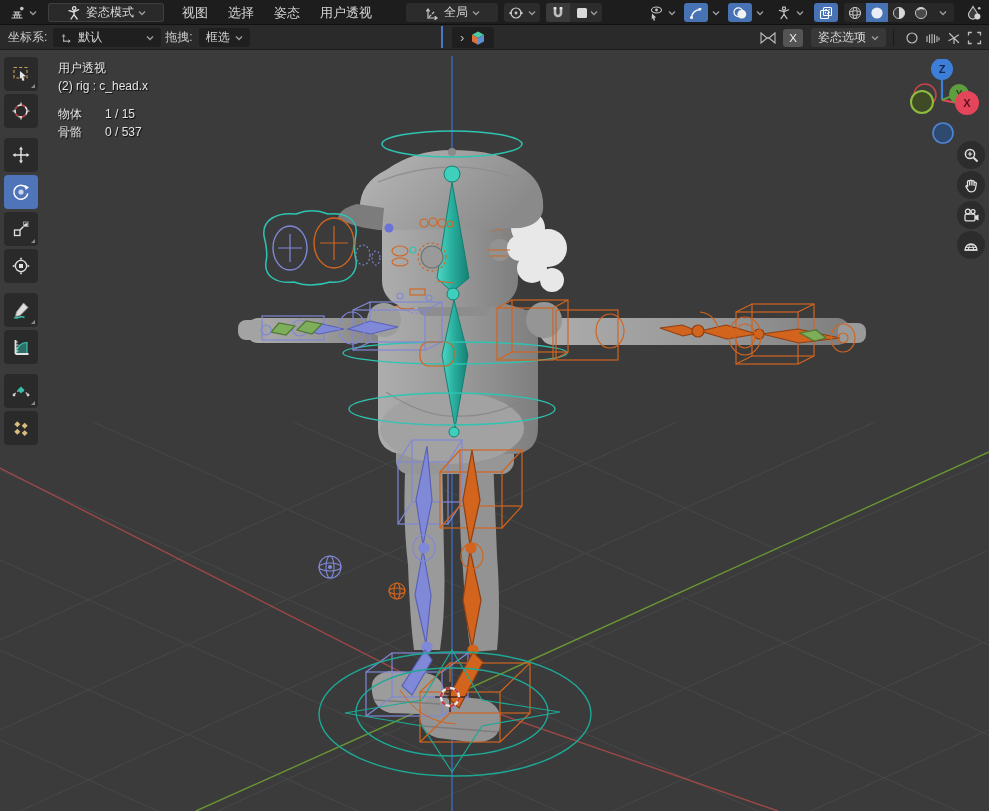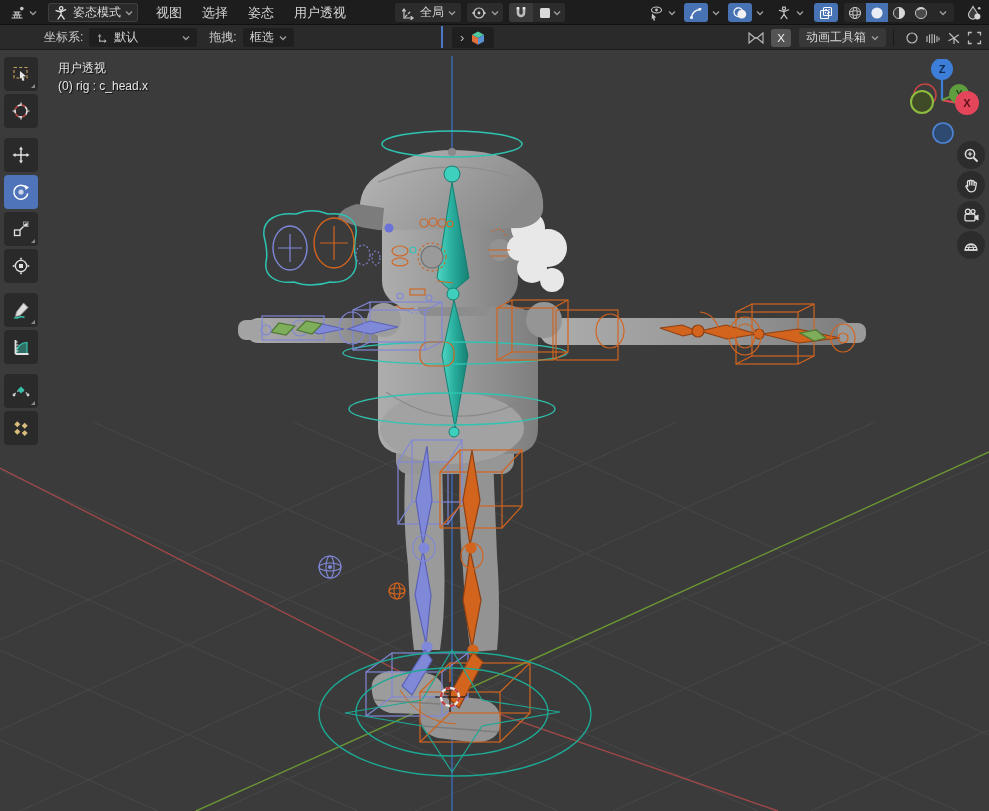--- a/index.html
+++ b/index.html
@@ -4,23 +4,23 @@
 <style>
   * { margin:0; padding:0; box-sizing:border-box; }
   html,body { width:989px; height:811px; overflow:hidden; background:#3b3b3b;
               font-family:"Liberation Sans","DejaVu Sans",sans-serif; }
   .app { position:relative; width:989px; height:811px; }
 
   
   .topbar { position:relative; height:25px; background:#1d1d1d; border-bottom:1px solid #111; z-index:30; }
   .hgroup { position:absolute; top:0; height:25px; display:flex; align-items:center; }
   .hleft  { left:5px; }
-  .hcenter{ left:395px; }
+  .hcenter{ left:406px; }
   .hright { right:3px; }
-  .btn { display:inline-flex; align-items:center; gap:4px; height:19px; padding:0 5px;
+  .btn { display:inline-flex; align-items:center; gap:4px; height:19px; padding:0 18px;
          background:#2c2c2c; border-radius:3px; color:#d8d8d8; font-size:12px; white-space:nowrap; }
   .btn.flat { background:transparent; }
   .btn.outlined { box-shadow:inset 0 0 0 1px #3f3f3f; background:#2a2a2a; }
   .btn.blue { background:#4772b3; }
   .btn.icon-only { padding:0 4px; }
   .chev { width:8px; height:6px; stroke:#9b9b9b; stroke-width:1.4; fill:none; }
   .menus { display:flex; align-items:center; margin-left:8px; }
   .menu-item { padding:0 10px; font-size:13px; color:#d5d5d5; height:25px; line-height:25px; cursor:default; }
   .seg { display:inline-flex; align-items:center; height:19px; background:#2c2c2c; border-radius:3px; overflow:hidden; }
   .seg > * { display:inline-flex; align-items:center; height:19px; padding:0 4px; }
@@ -252,35 +252,35 @@
         <svg class="icon14" viewBox="0 0 16 16">
           <path d="M7 1.5 C8.8 5 11.5 6.8 11.5 9.6 a4.5 4.5 0 1 1 -9 0 C2.5 6.8 5.2 5 7 1.5 Z" fill="#3c3c3c" stroke="#c9c9c9" stroke-width="1.1"></path>
           <circle cx="11.4" cy="11.4" r="3" fill="#d6d6d6"></circle>
           <circle cx="13.2" cy="3.2" r="1.3" fill="#c9c9c9"></circle>
         </svg>
       </span>
     </div>
   </div>
 
   <div class="toolrow">
-    <div class="hgroup" style="left:12px;padding-left:24px;">
+    <div class="hgroup" style="left:0;">
       <span class="trow-label">坐标系:</span>
       <span class="select" style="width:108px">
         <svg class="icon14" style="width:13px;height:13px" viewBox="0 0 16 16">
           <g stroke="#c9c9c9" stroke-width="1.2" fill="none" stroke-linecap="round">
             <path d="M4.5 12.5 L4.5 5 M3.2 6.4 L4.5 4.6 L5.8 6.4" stroke-dasharray="2 1.6"></path>
             <path d="M4.5 12.5 L12 12.5 M10.6 11.2 L12.4 12.5 L10.6 13.8"></path>
           </g>
         </svg>
         <span style="flex:1">默认</span>
         <svg class="chev" viewBox="0 0 8 6">
             <path d="M1 1.5 L4 4.5 L7 1.5"></path>
           </svg>
       </span>
-      <span class="trow-label" style="margin-left:12px">拖拽:</span>
+      <span class="trow-label" style="margin-left:4px">拖拽:</span>
       <span class="select">
         <span>框选</span>
         <svg class="chev" viewBox="0 0 8 6">
             <path d="M1 1.5 L4 4.5 L7 1.5"></path>
           </svg>
       </span>
     </div>
 
     <span class="region-split"></span>
     <span class="mid-widget">
@@ -296,21 +296,21 @@
       <span class="mini-ic">
         <svg width="18" height="14" viewBox="0 0 18 14">
           <path d="M2 2 L8 7 L2 12 Z M16 2 L10 7 L16 12 Z" stroke="#bcbcbc" stroke-width="1.1" fill="none"></path>
           <circle cx="9" cy="7" r="1" fill="#bcbcbc"></circle>
         </svg>
       </span>
       <span style="width:5px"></span>
       <span class="xtoggle">X</span>
       <span style="width:8px"></span>
       <span class="select lighter">
-        <span>动画工具箱</span>
+        <span>姿态选项</span>
         <svg class="chev" viewBox="0 0 8 6">
             <path d="M1 1.5 L4 4.5 L7 1.5"></path>
           </svg>
       </span>
       <span class="vsep"></span>
       <span class="mini-ic">
         <svg width="14" height="14" viewBox="0 0 14 14">
             <circle cx="7" cy="7" r="5" stroke="#bcbcbc" stroke-width="1.2" fill="none"></circle>
           </svg>
       </span>
@@ -563,21 +563,31 @@
           <line x1="450" y1="682" x2="450" y2="712" stroke="#1a1a1a" stroke-width="1.2"></line>
           <line x1="435" y1="697" x2="465" y2="697" stroke="#1a1a1a" stroke-width="1.2"></line>
           <circle cx="450" cy="697" r="9" stroke="#e8e8e8" stroke-width="2.4"></circle>
           <circle cx="450" cy="697" r="9" stroke="#c23b3b" stroke-width="2.4" stroke-dasharray="4.7 4.7"></circle>
         </g>
       </g>
     </svg>
 
     <div class="vp-text">
       <div>用户透视</div>
-      <div>(0) rig : c_head.x</div>
+      <div>(2) rig : c_head.x</div>
+      <div class="stats">
+        <div class="row">
+          <span class="lbl">物体</span>
+          <span>1 / 15</span>
+        </div>
+        <div class="row">
+          <span class="lbl">骨骼</span>
+          <span>0 / 537</span>
+        </div>
+      </div>
     </div>
 
     <div class="tools">
       <div class="tool">
         <svg width="20" height="20" viewBox="0 0 20 20">
           <rect x="3" y="3.5" width="13" height="10.5" fill="none" stroke="#c8a35a" stroke-width="1.1" stroke-dasharray="3 2.2"></rect>
           <path d="M9 7 L15 12.2 L12.1 12.6 L13.4 16.2 L11.5 16.9 L10.3 13.4 L8.9 14.8 Z" fill="#e6e6e6"></path>
         </svg>
         <span class="corner"></span>
       </div>

